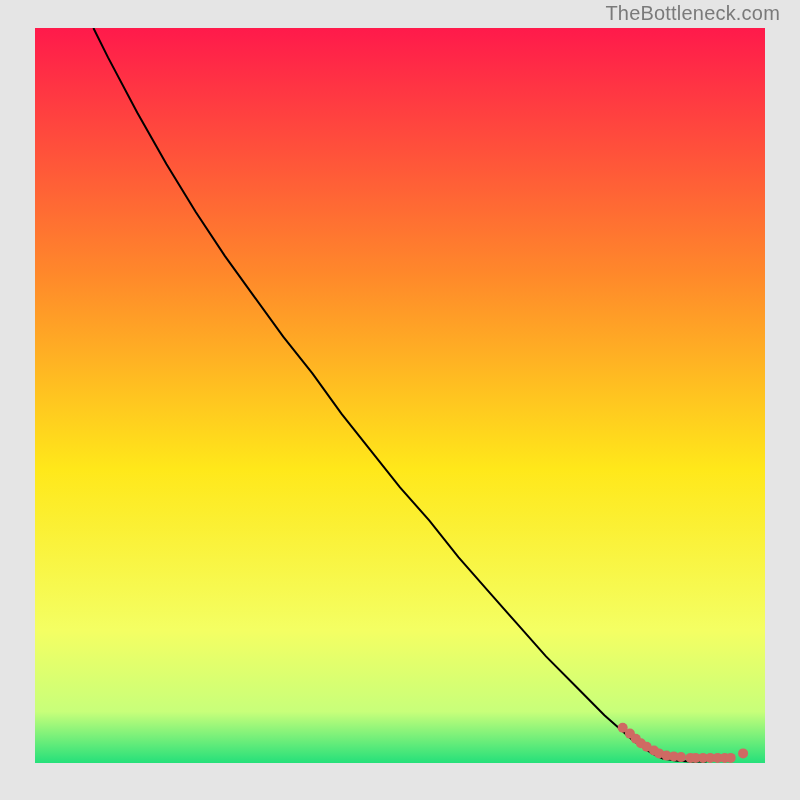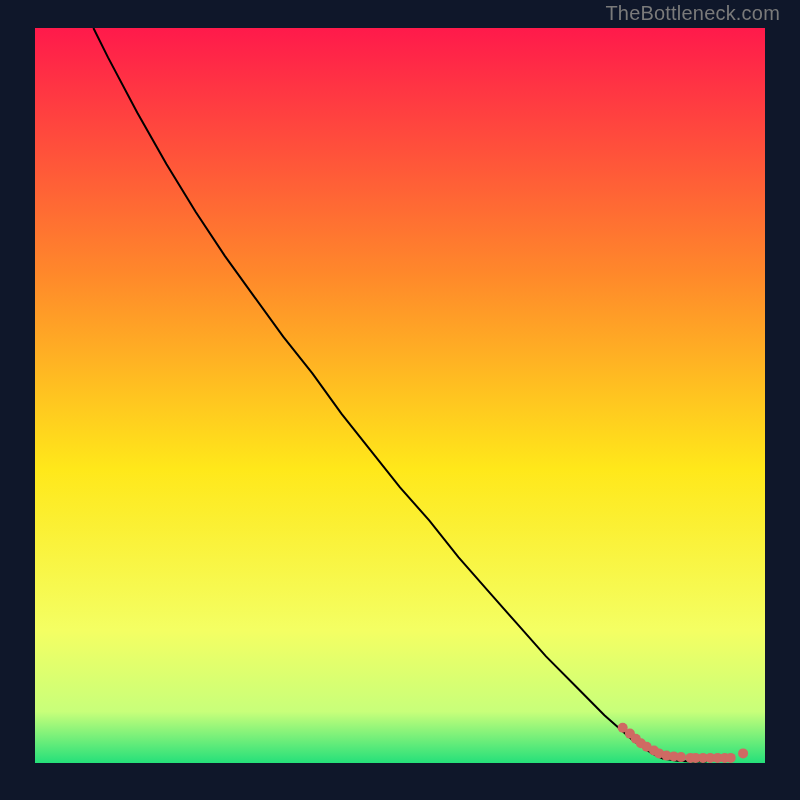--- a/index.html
+++ b/index.html
@@ -8,21 +8,21 @@
     width: 800px;
     height: 800px;
     background: #000;
     font-family: Arial, Helvetica, sans-serif;
     overflow: hidden;
   }
   .outer {
     position: relative;
     width: 800px;
     height: 800px;
-    background: #0f172a;
+    background: #e5e5e5;
   }
   .attribution {
     position: absolute;
     top: 2px;
     right: 20px;
     color: #7a7a7a;
     font-size: 20px;
     letter-spacing: 0.2px;
     user-select: none;
   }

